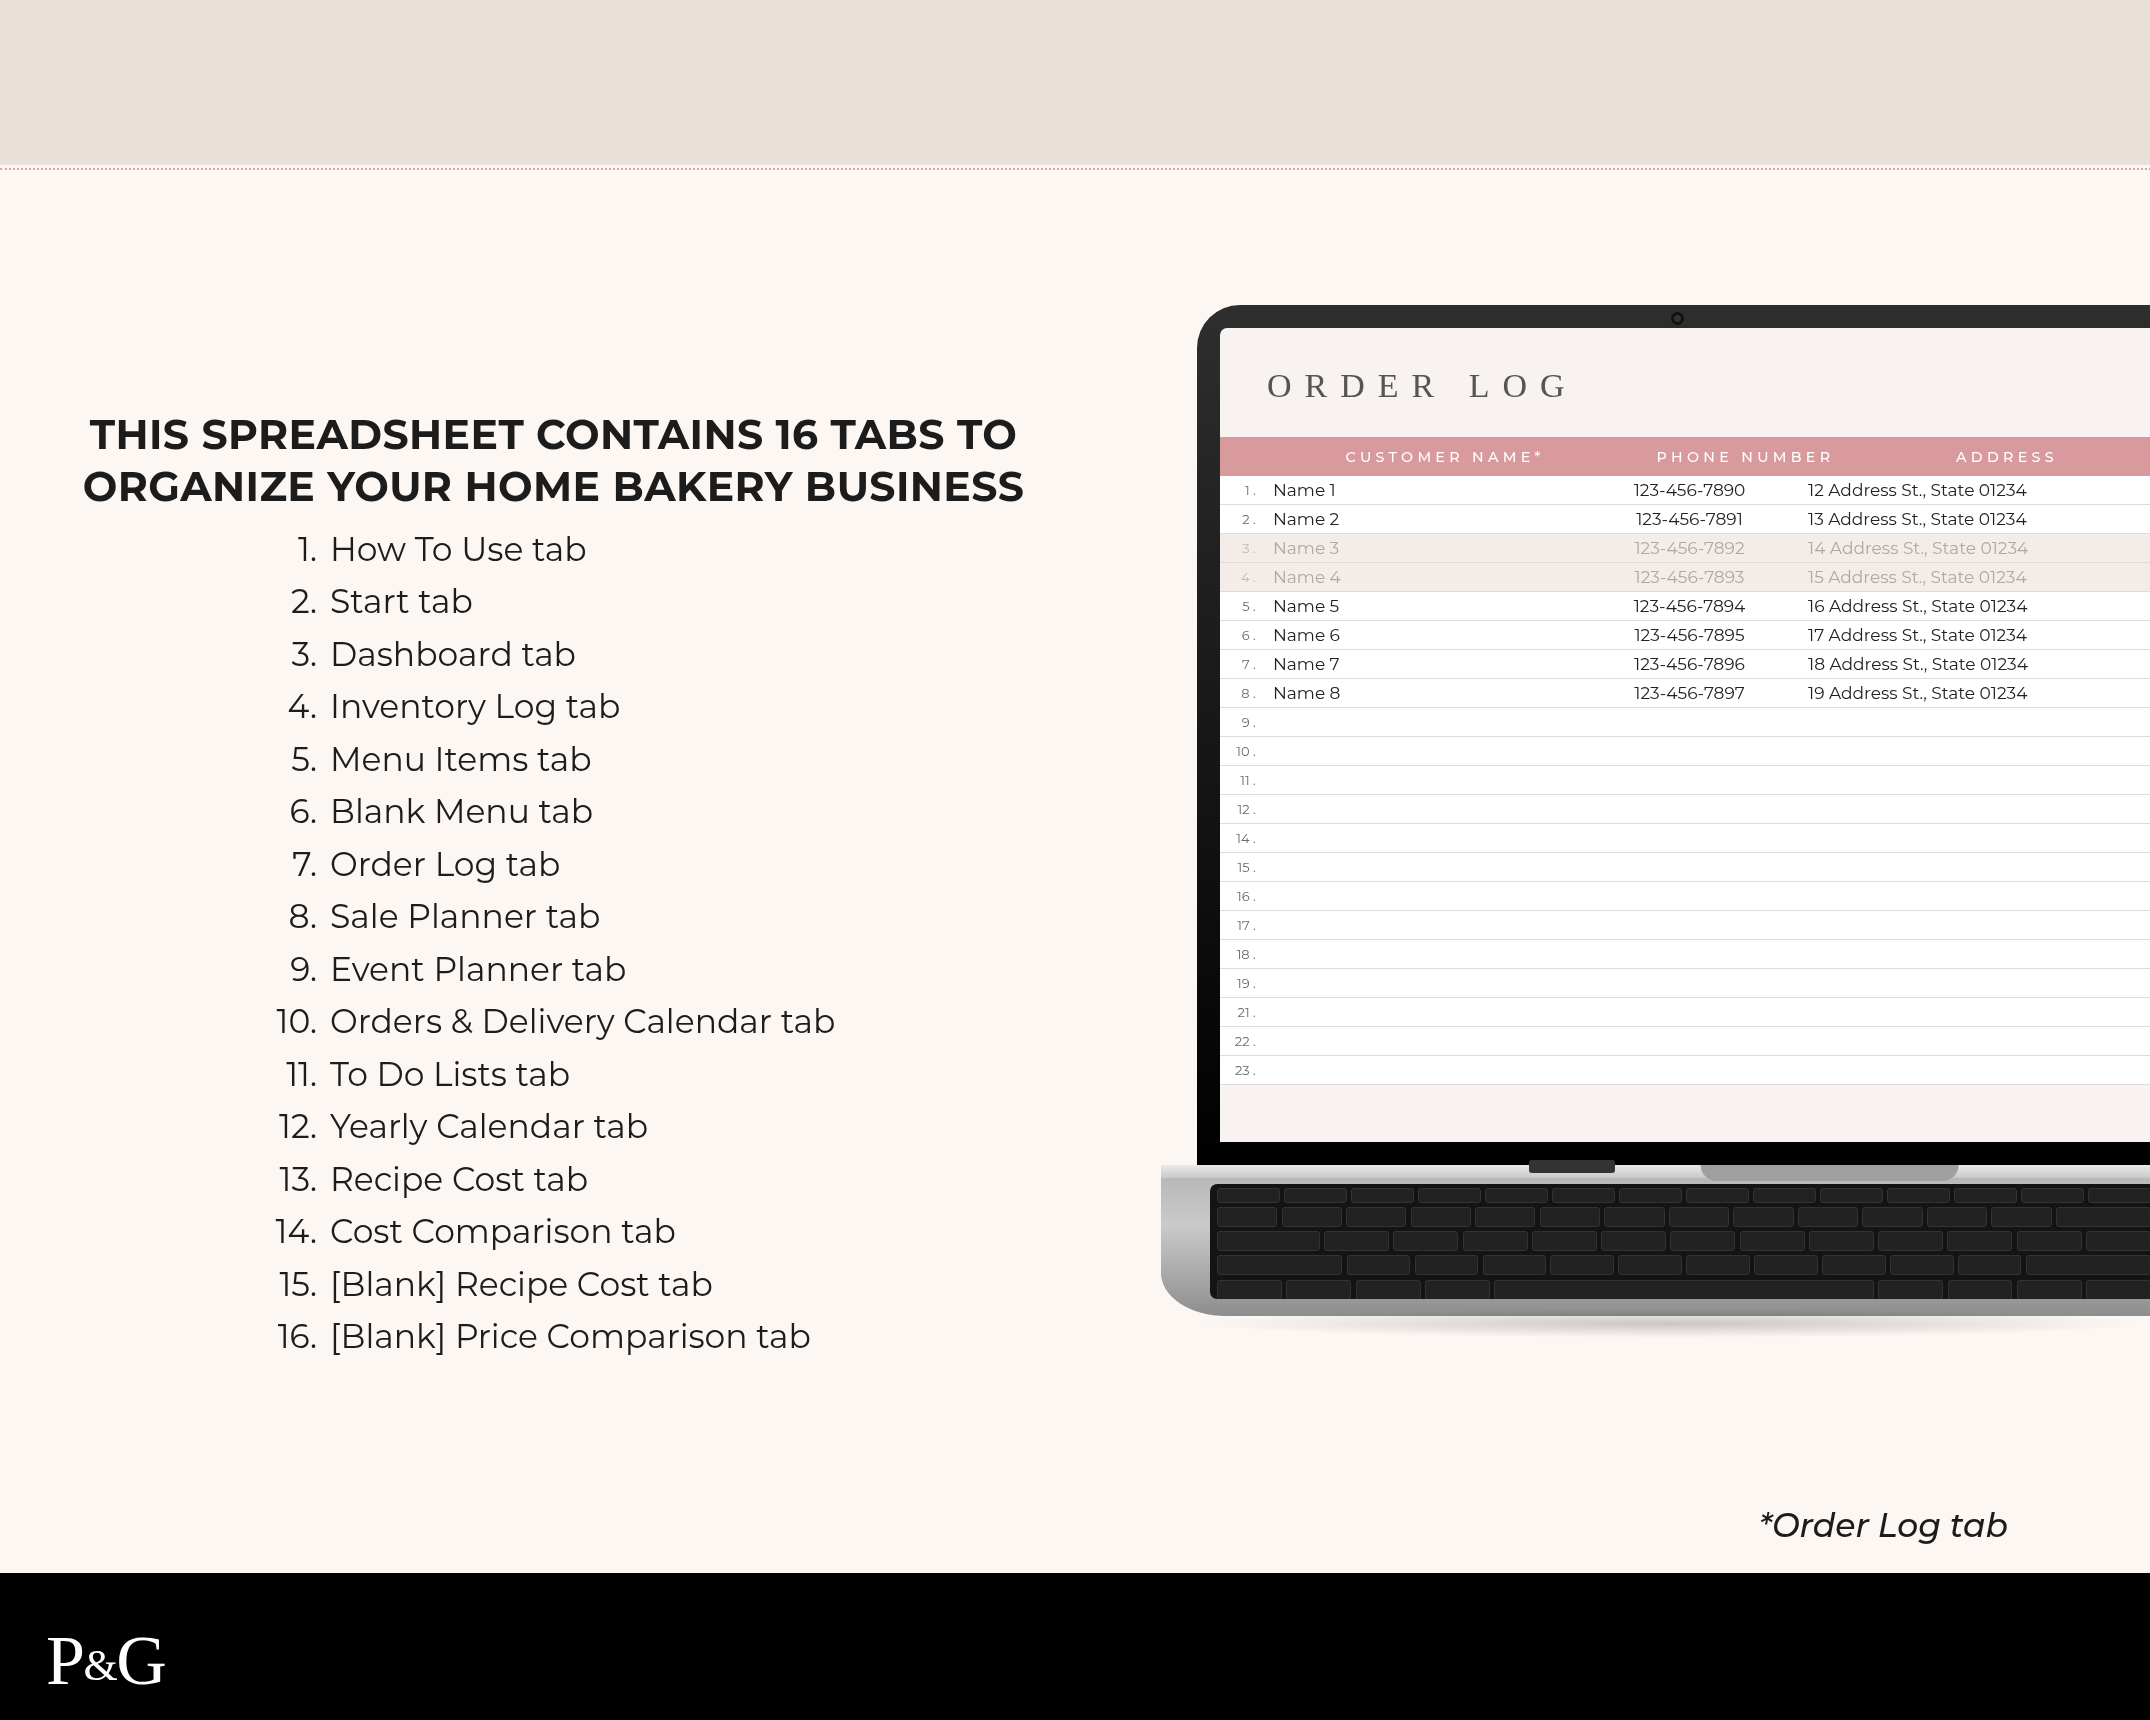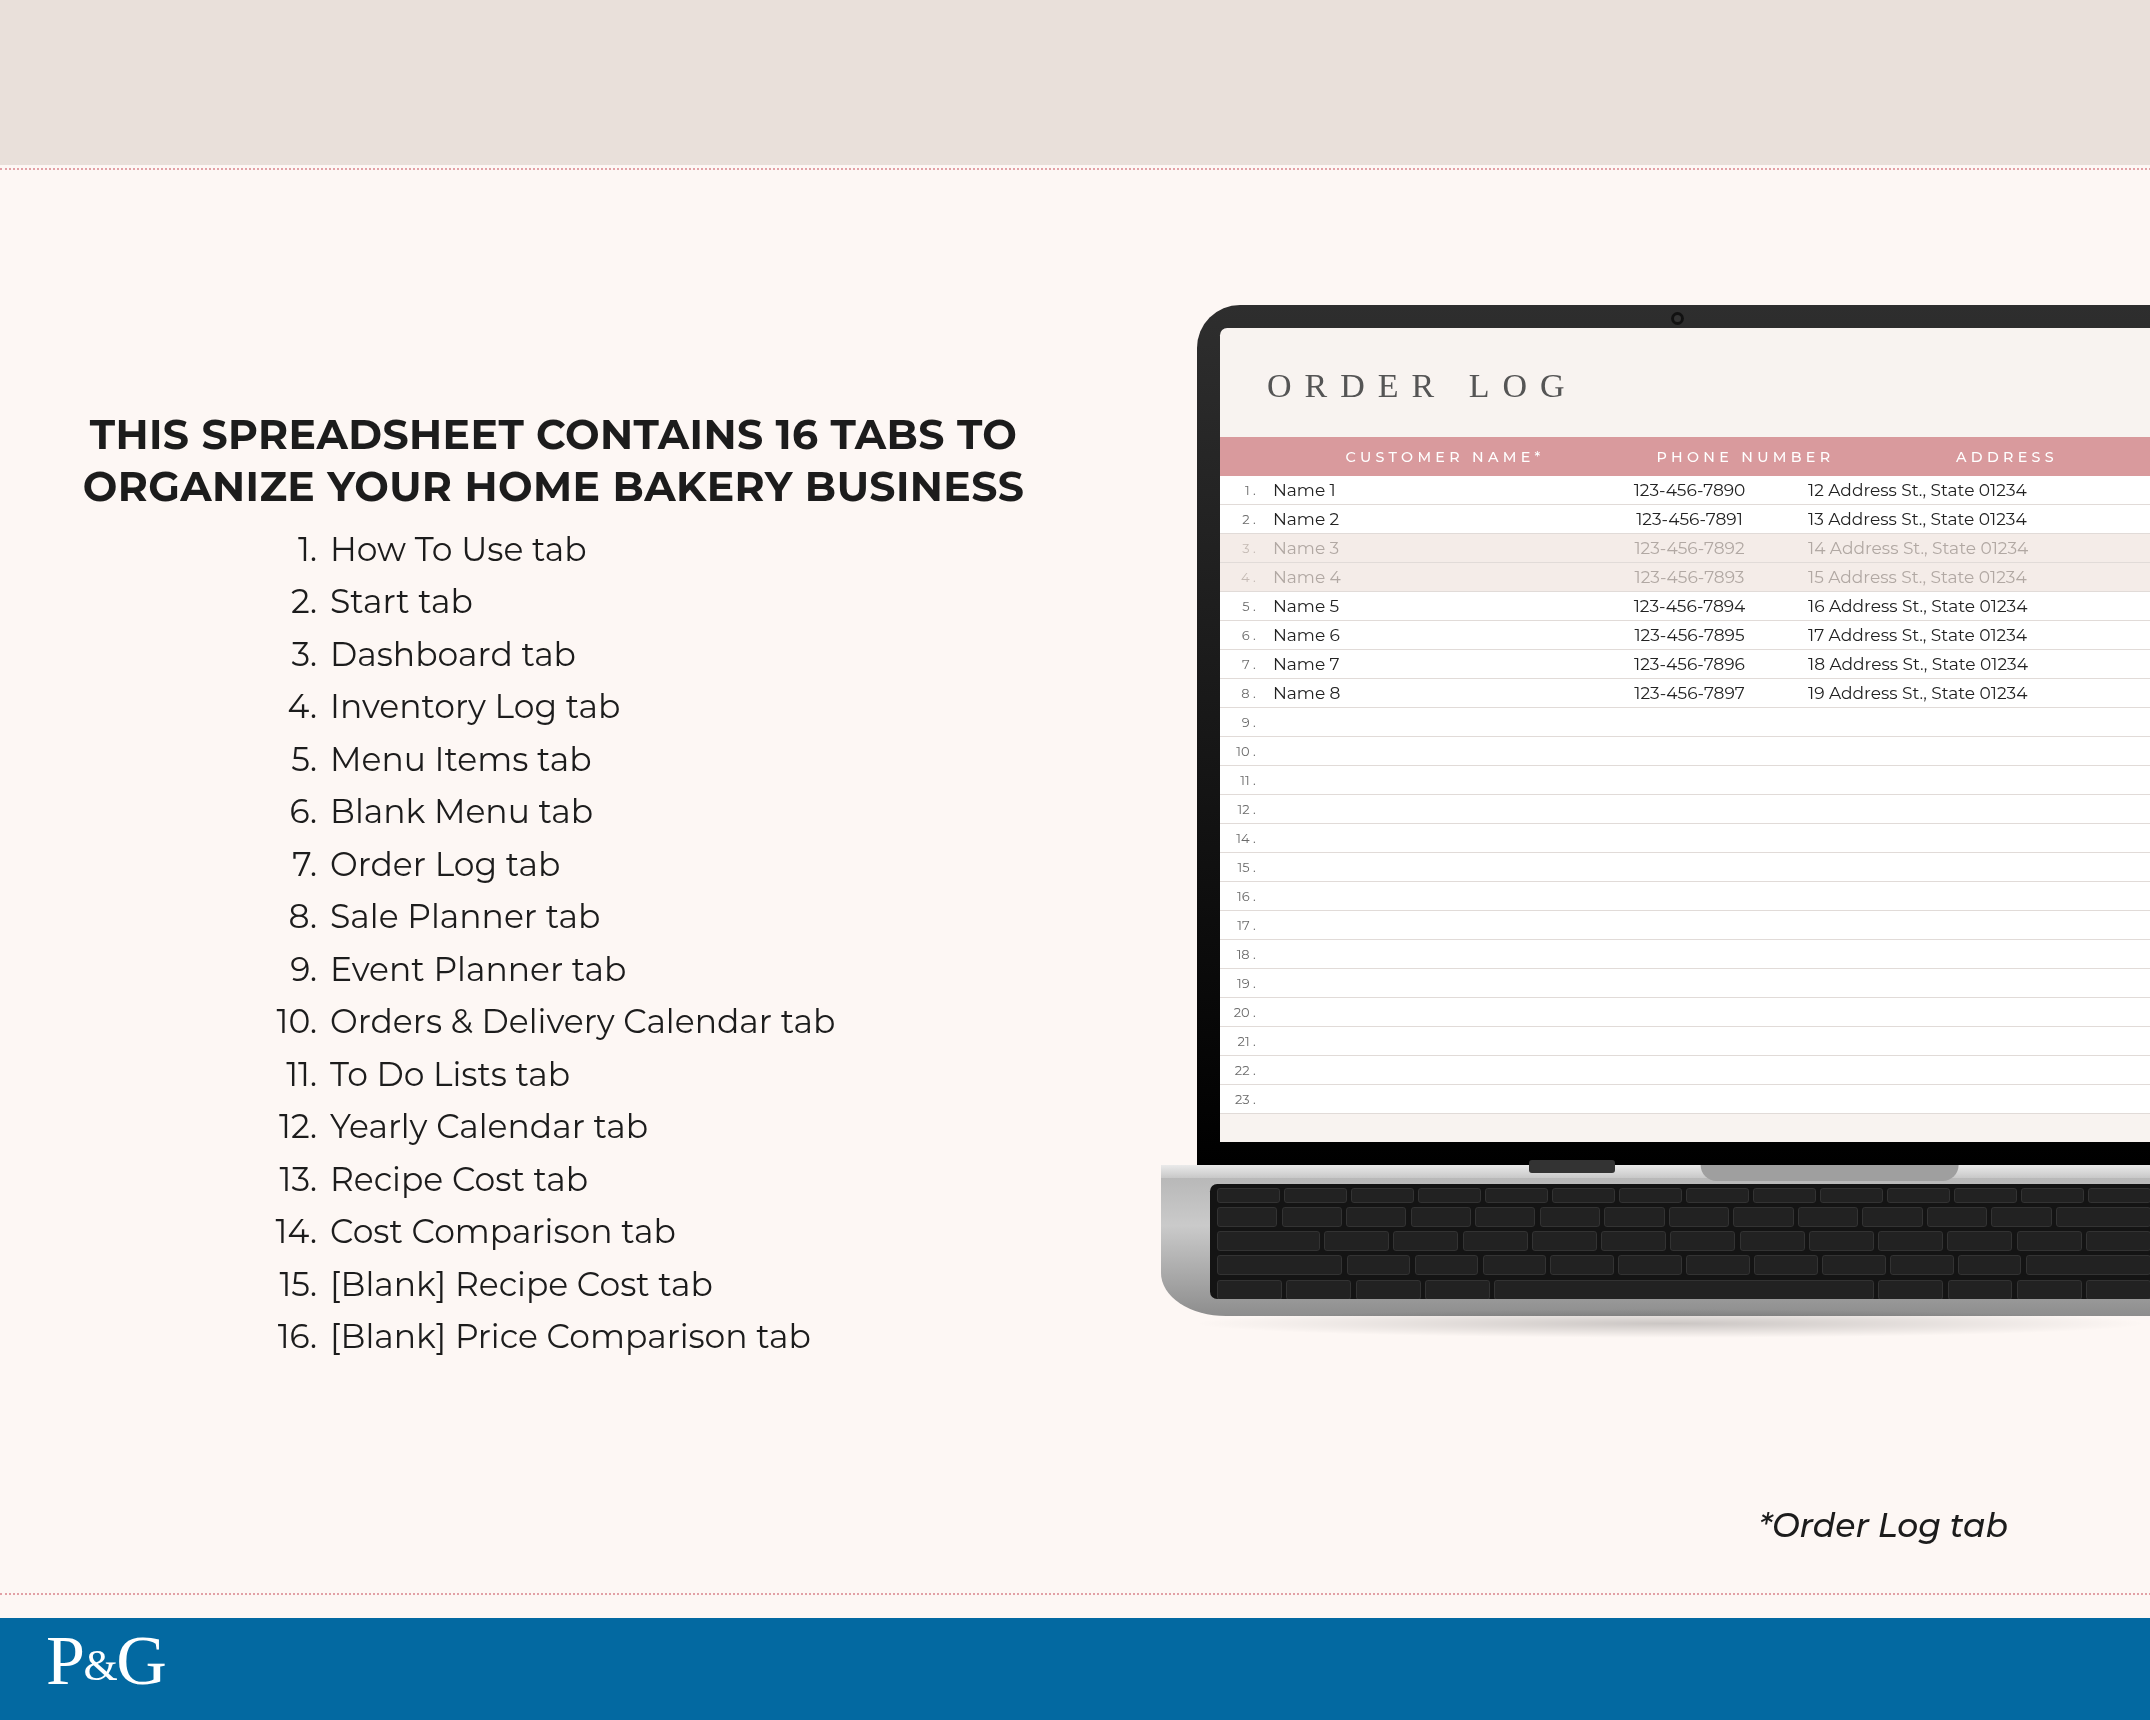--- a/index.html
+++ b/index.html
@@ -22,22 +22,22 @@
     position: absolute; left: 0; right: 0; top: 168px;
     border-top: 2.2px dotted #e2a0a5;
   }
   .dots-bottom {
     position: absolute; left: 0; right: 0; top: 1593px;
     border-top: 2.2px dotted #e2a0a5;
   }
 
   
   .bottom-band {
-    position: absolute; left: 0; right: 0; bottom: 0; height: 103px;
-    background: #0369a1;
+    position: absolute; left: 0; right: 0; bottom: 0; height: 148px;
+    background: #000000;
   }
   .logo {
     position: absolute; left: 46px; bottom: 20px;
     font-family: "Times New Roman", Georgia, serif;
     font-size: 70px; letter-spacing: -1.4px;
     color: #ffffff; font-weight: 500;
   }
   .logo .amp { font-size: 44px; vertical-align: 4.3px; }
 
   
@@ -345,26 +345,20 @@
             <div class="c-phone"></div>
             <div class="c-addr"></div>
           </div>
           <div class="sheet-row empty">
             <div class="c-num">19</div>
             <div class="c-name"></div>
             <div class="c-phone"></div>
             <div class="c-addr"></div>
           </div>
           <div class="sheet-row empty">
-            <div class="c-num">20</div>
-            <div class="c-name"></div>
-            <div class="c-phone"></div>
-            <div class="c-addr"></div>
-          </div>
-          <div class="sheet-row empty">
             <div class="c-num">21</div>
             <div class="c-name"></div>
             <div class="c-phone"></div>
             <div class="c-addr"></div>
           </div>
           <div class="sheet-row empty">
             <div class="c-num">22</div>
             <div class="c-name"></div>
             <div class="c-phone"></div>
             <div class="c-addr"></div>

